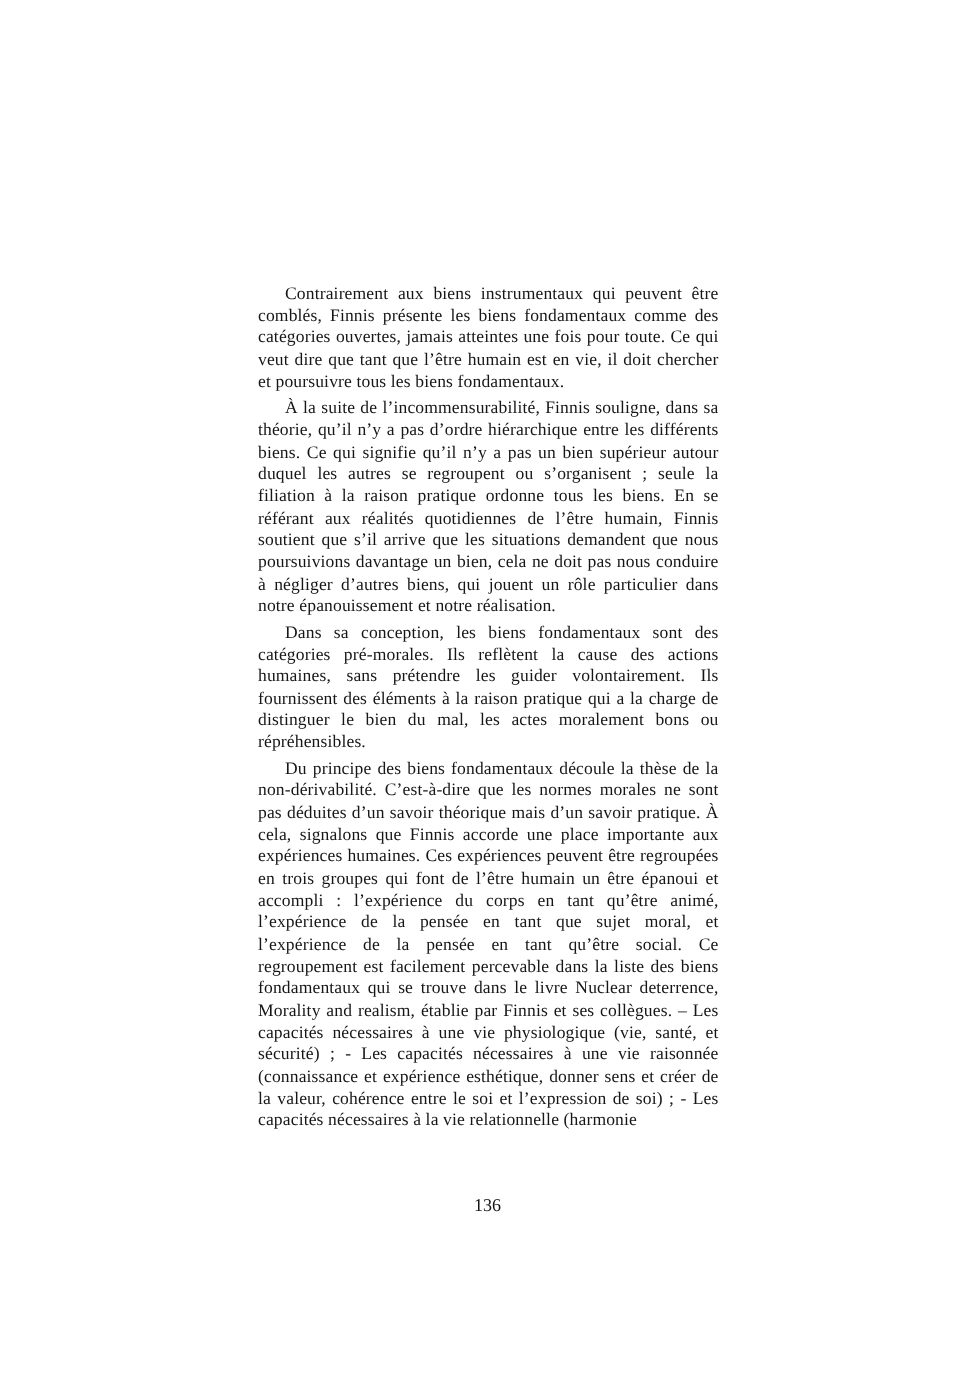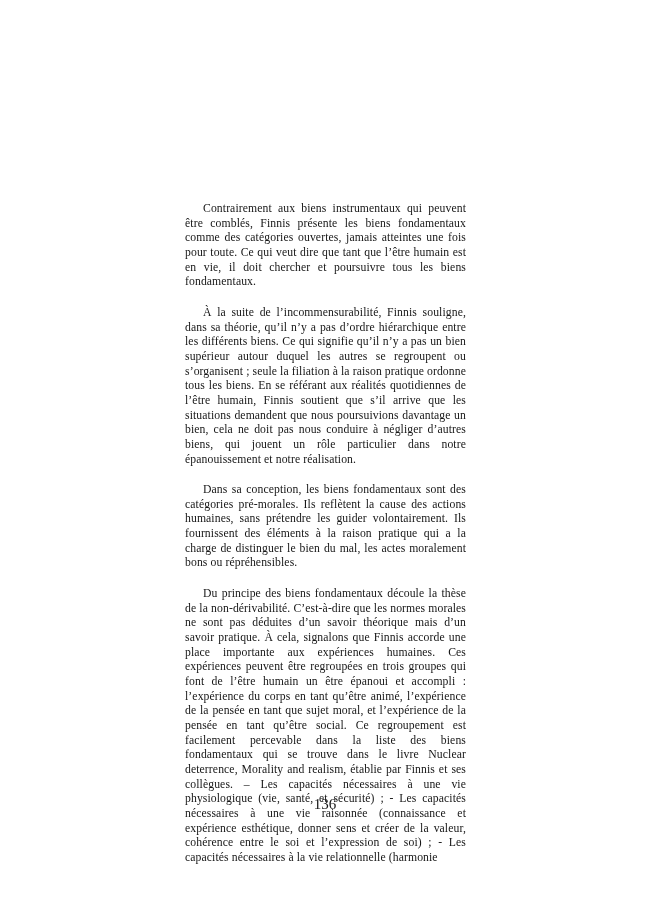--- a/index.html
+++ b/index.html
@@ -20,33 +20,33 @@
     position: absolute;
     left: 169px;
     top: 186px;
     width: 313px;
     font-size: 11.7px;
     line-height: 14.65px;
     text-align: justify;
     letter-spacing: 0.1px;
   }
   .text-block p {
-    margin: 16px;
+    margin: 3px;
     padding: 0;
     text-indent: 18px;
   }
   .italic {
   }
   .page-number {
     position: absolute;
     left: 0;
     top: 796px;
     width: 650px;
     text-align: center;
-    font-size: 15px;
+    font-size: 12px;
     color: #161616;
   }
 </style>
 </head>
 <body>
 
 <div class="page">
   <div class="text-block">
       <p><span>Contrairement aux biens instrumentaux qui peuvent être comblés, Finnis présente les biens fondamentaux comme des catégories ouvertes, jamais atteintes une fois pour toute. Ce qui veut dire que tant que l’être humain est en vie, il doit chercher et poursuivre tous les biens fondamentaux.</span></p>
       <p><span>À la suite de l’incommensurabilité, Finnis souligne, dans sa théorie, qu’il n’y a pas d’ordre hiérarchique entre les différents biens. Ce qui signifie qu’il n’y a pas un bien supérieur autour duquel les autres se regroupent ou s’organisent ; seule la filiation à la raison pratique ordonne tous les biens. En se référant aux réalités quotidiennes de l’être humain, Finnis soutient que s’il arrive que les situations demandent que nous poursuivions davantage un bien, cela ne doit pas nous conduire à négliger d’autres biens, qui jouent un rôle particulier dans notre épanouissement et notre réalisation.</span></p>

